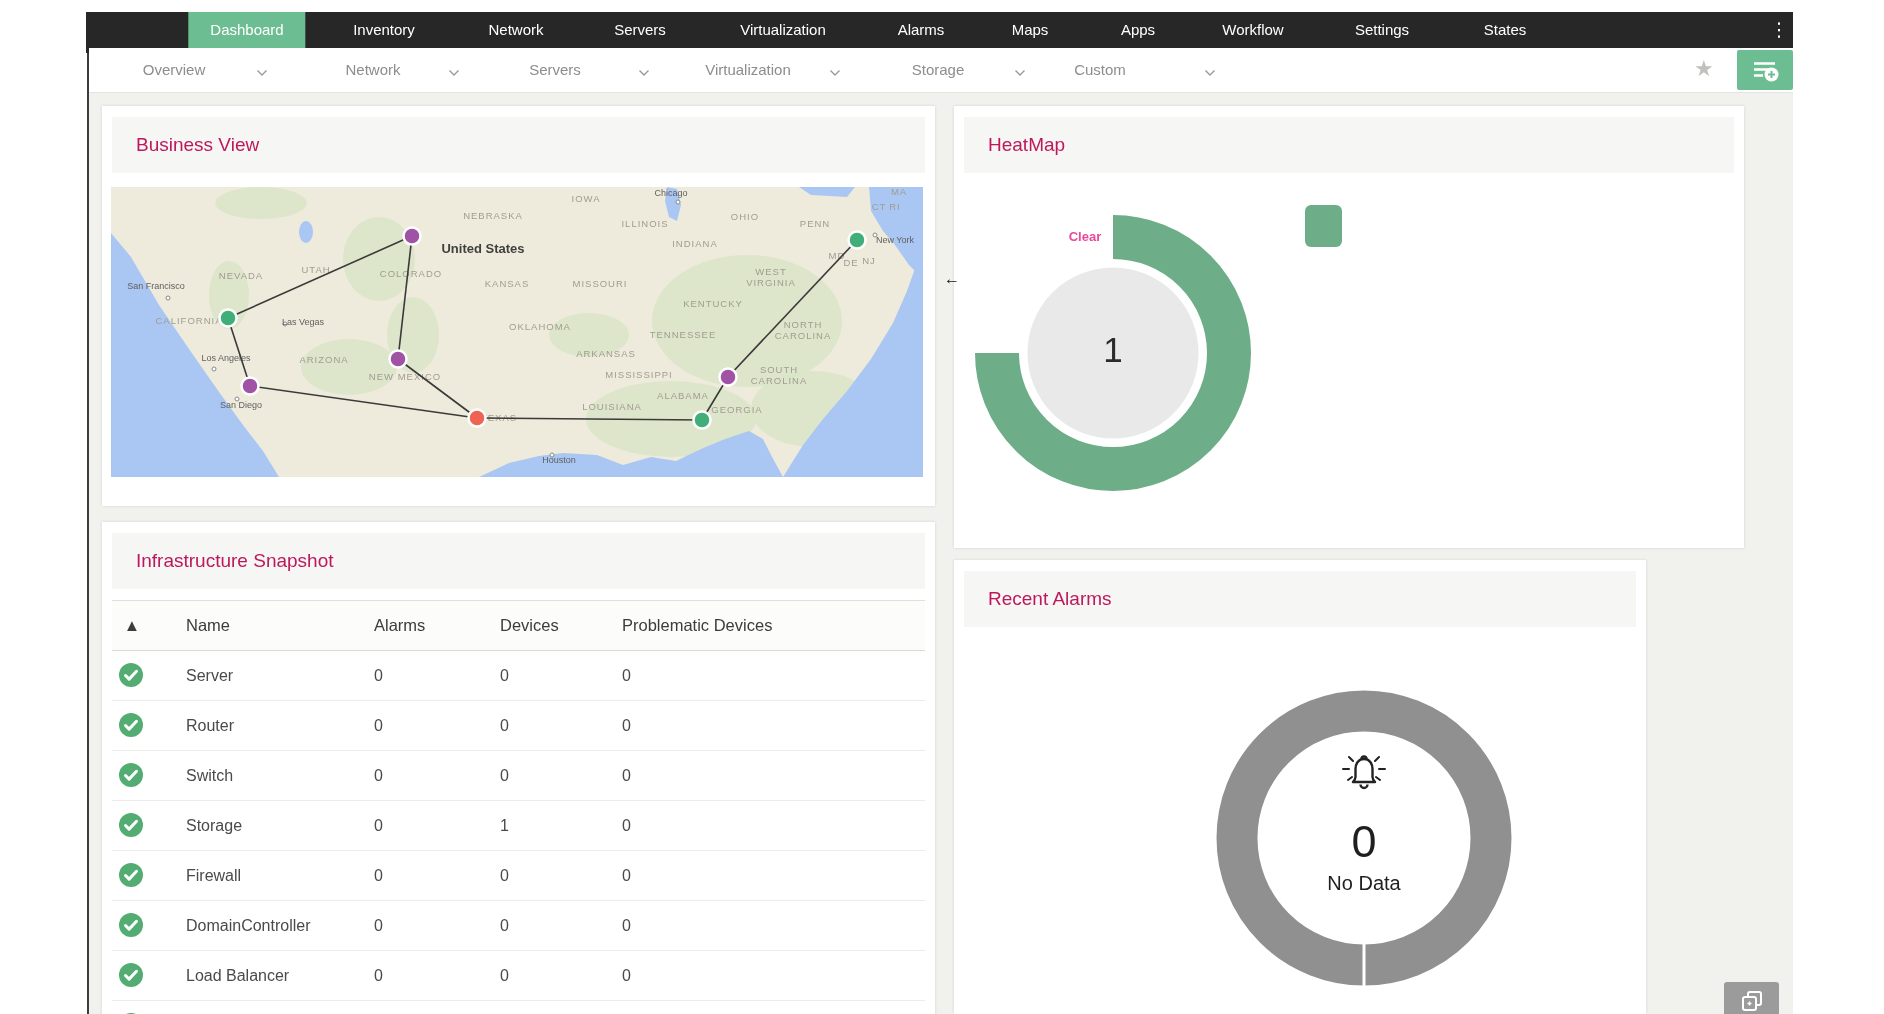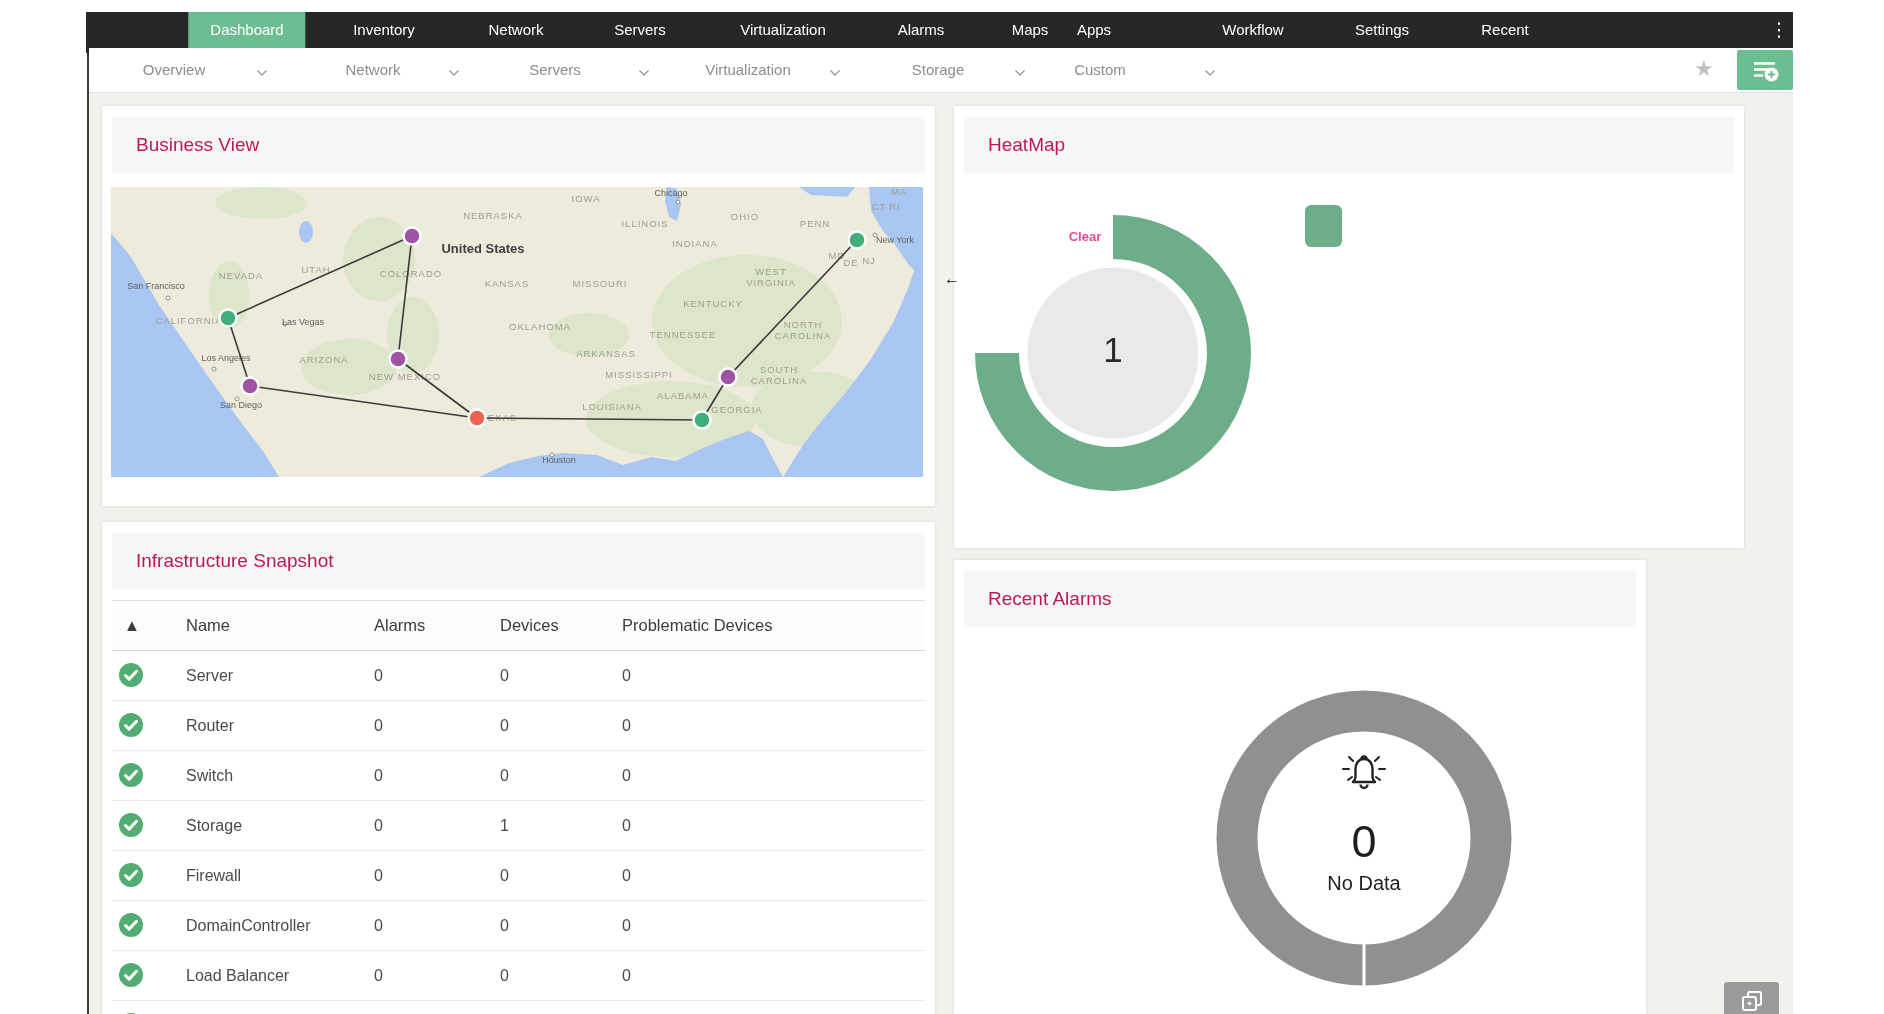--- a/index.html
+++ b/index.html
@@ -67,24 +67,24 @@
 <div class="abs" id="content-bg"></div>
 
 <div class="abs" id="navbar">
     <span class="nav-tab active" style="left: 161px;">Dashboard</span>
     <span class="nav-tab" style="left: 298px;">Inventory</span>
     <span class="nav-tab" style="left: 430px;">Network</span>
     <span class="nav-tab" style="left: 554px;">Servers</span>
     <span class="nav-tab" style="left: 697px;">Virtualization</span>
     <span class="nav-tab" style="left: 835px;">Alarms</span>
     <span class="nav-tab" style="left: 944px;">Maps</span>
-    <span class="nav-tab" style="left: 1008px; text-align: center;">Apps</span>
+    <span class="nav-tab" style="left: 1052px; text-align: center;">Apps</span>
     <span class="nav-tab" style="left: 1167px;">Workflow</span>
     <span class="nav-tab" style="left: 1296px;">Settings</span>
-    <span class="nav-tab" style="left: 1419px;">Recent</span>
+    <span class="nav-tab" style="left: 1419px;">States</span>
   </div>
 <span class="abs" id="kebab">⋮</span>
 
 <div class="abs" id="subnav"></div>
 <span class="abs" id="fav-star">★</span>
 <div class="abs" id="add-view-btn">
   <svg width="28" height="23" viewBox="0 0 28 23">
     <path d="M3,4.5h21 M3,10.5h15 M3,16.5h9" stroke="#fff" stroke-width="2.6" fill="none"></path>
     <circle cx="20.5" cy="15.5" r="7" fill="#fff"></circle>
     <path d="M20.5,12v7 M17,15.5h7" stroke="#6cbd92" stroke-width="2" fill="none"></path>

